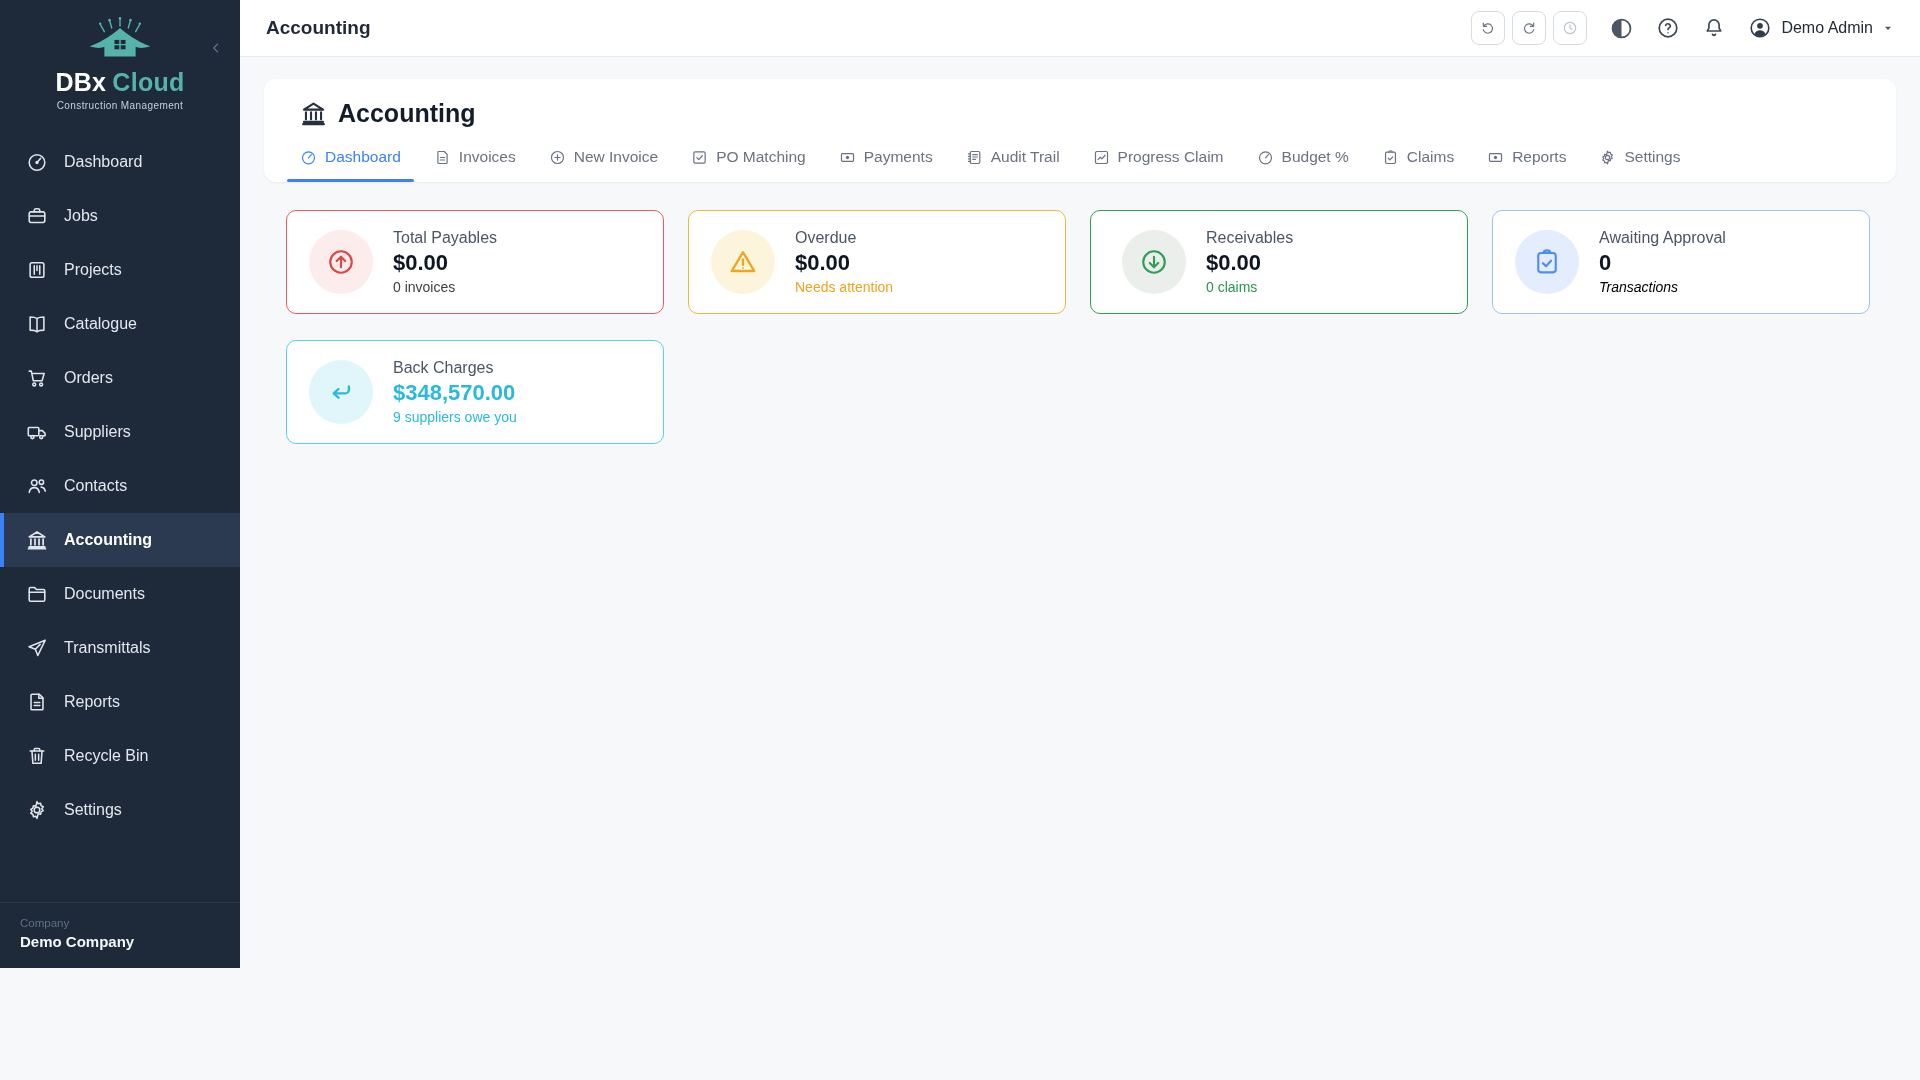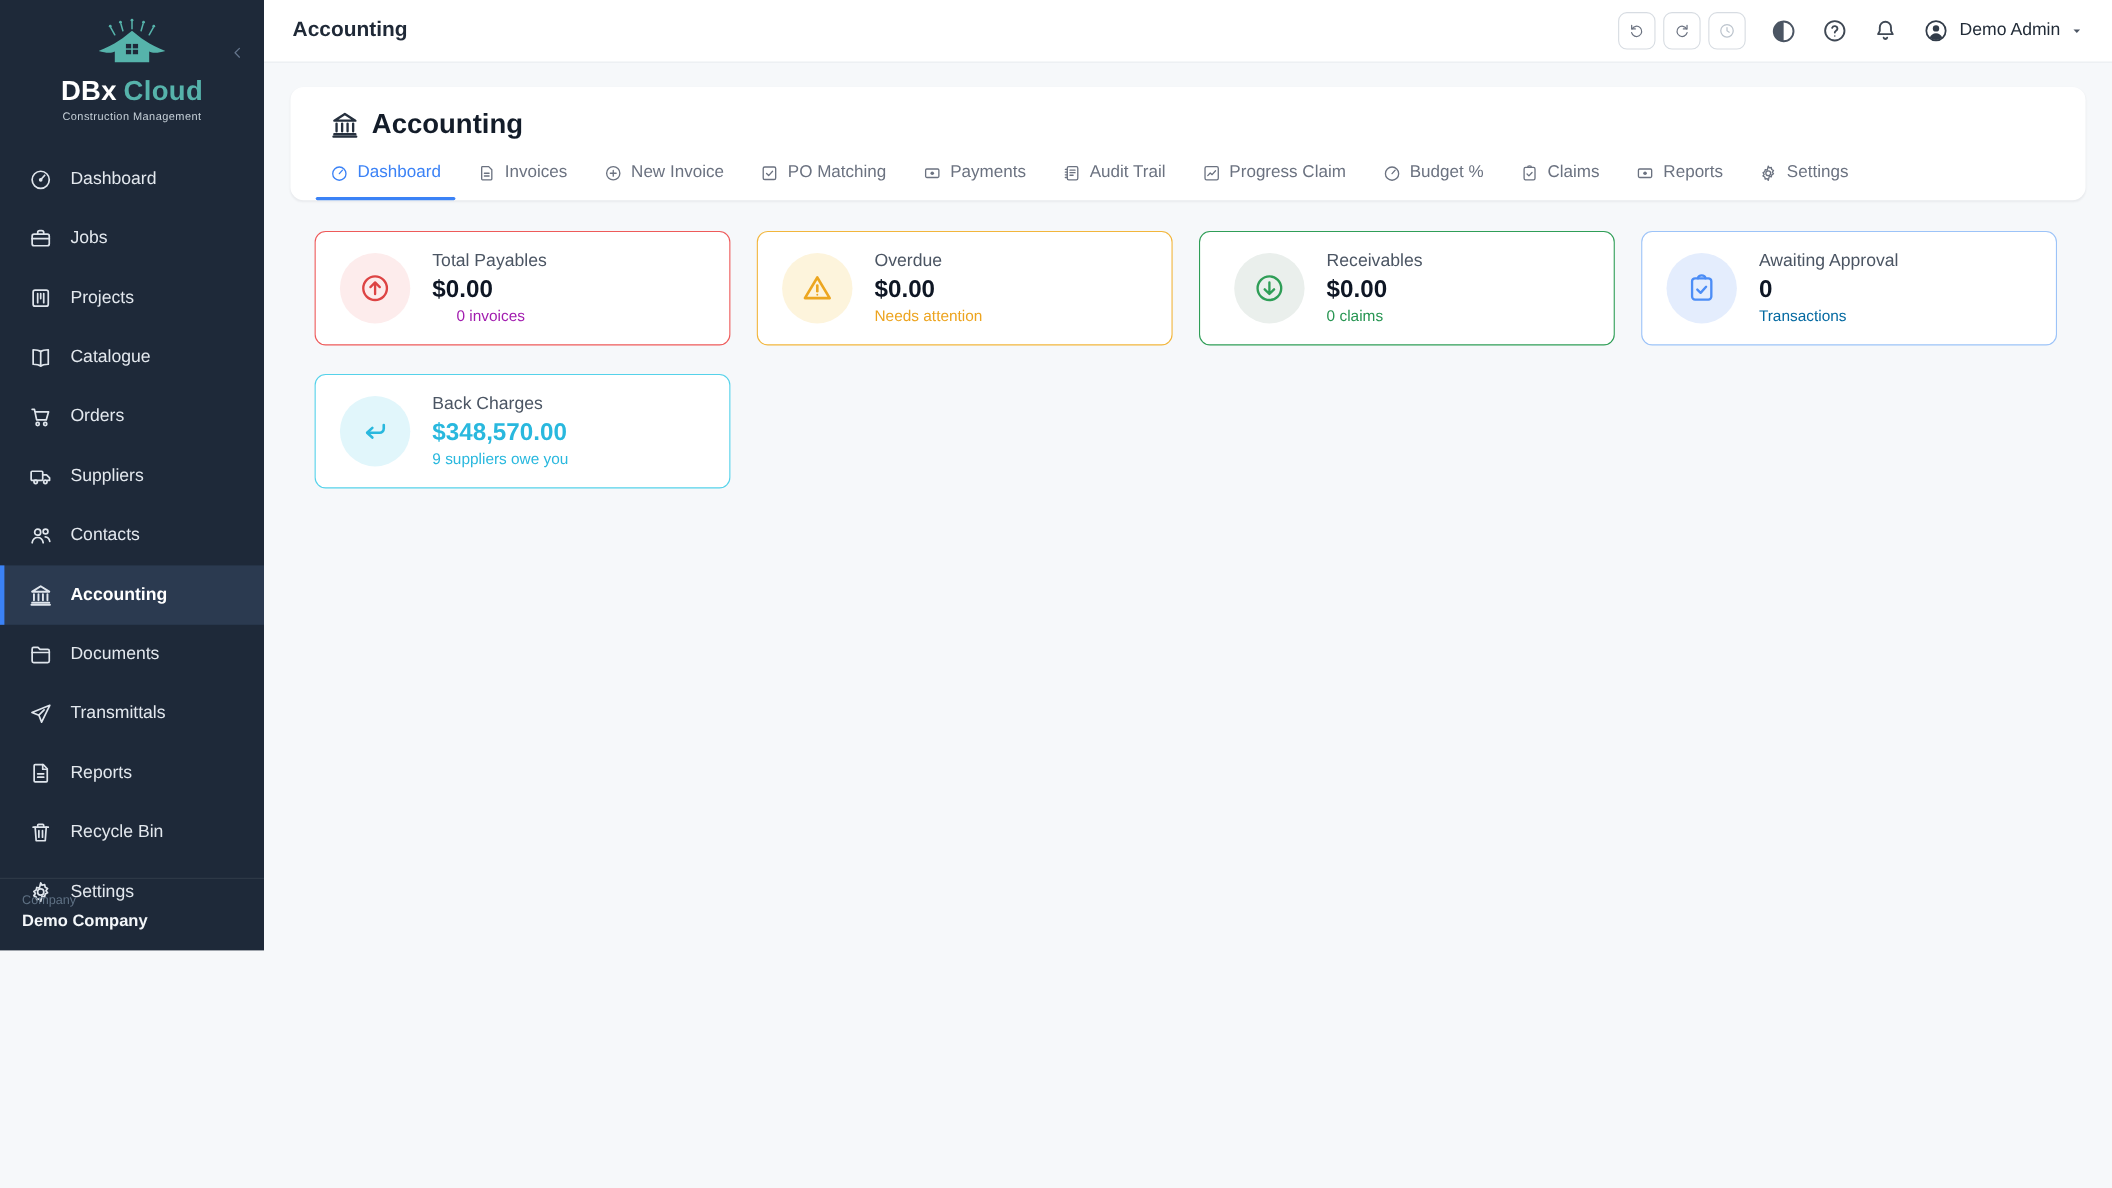--- a/index.html
+++ b/index.html
@@ -1,20 +1,20 @@
 <!DOCTYPE html>
 <html><head>
 <meta charset="utf-8">
 <style>
   * { margin:0; padding:0; box-sizing:border-box; }
   html,body { width:1920px; height:1080px; overflow:hidden; font-family:"Liberation Sans", sans-serif; background:#f6f8fa; }
   .app { display:flex; width:1920px; height:1080px; }
 
   
-  .sidebar { position:relative; width:240px; height:864px; background:#1e2939; color:#e7ebef; flex:0 0 240px; }
+  .sidebar { position:relative; width:240px; height:968px; background:#1e2939; color:#e7ebef; flex:0 0 240px; }
   .logo-wrap { padding:16px 10px 10px; text-align:center; }
   .brand-line { font-size:25px; font-weight:700; letter-spacing:.3px; margin-top:2px; }
   .brand-line .b1 { color:#ffffff; }
   .brand-line .b2 { color:#56b3ab; margin-left:6px; }
   .tagline { font-size:10px; color:#c6d0d8; letter-spacing:.4px; margin-top:3px;text-align:center; }
   .collapse-btn { position:absolute; top:36px; right:12px; background:none; border:none; color:#64748b; cursor:pointer; padding:4px; }
   .nav { margin-top:14px; }
   .nav-item { display:flex; align-items:center; gap:16px; height:54px; padding-left:26px; font-size:16px; color:#e3e8ee; cursor:pointer; position:relative; }
   .nav-item .nicon { width:22px; height:22px; display:flex; align-items:center; justify-content:center; color:#dfe5ec; }
   .nav-item.active { background:#2b3a50; font-weight:700; color:#ffffff; }
@@ -51,30 +51,30 @@
   
   .stats-grid { display:grid; grid-template-columns:repeat(4,378px); gap:26px 24px; margin:28px 22px 0; }
   .stat-card { background:#fff; border:1px solid #ccc; border-radius:10px; height:104px; display:flex; align-items:center; padding:0 22px; gap:20px; cursor:pointer; }
   .stat-icon { width:64px; height:64px; border-radius:50%; display:flex; align-items:center; justify-content:center; flex:0 0 64px; }
   .stat-title { font-size:16px; color:#4b5563; font-weight:500; margin-bottom:3px; }
   .stat-value { font-size:22px; font-weight:700; color:#0e1624; line-height:1.15; }
   .stat-sub { font-size:14px; margin-top:3px; }
 
   .theme-red   { border-color:#ee5a5a; }
   .theme-red .stat-icon   { background:#fdecec; color:#dd4444; }
-  .theme-red .stat-sub    { color:#a21caf;margin-left:22px; }
+  .theme-red .stat-sub    { color:#404040; }
   .theme-amber { border-color:#f2b63c; }
   .theme-amber .stat-icon { background:#fdf4dc; color:#eca620; }
   .theme-amber .stat-sub  { color:#eda41f; }
   .theme-green { border-color:#2f9e57;padding-left:31px; }
   .theme-green .stat-icon { background:#eaefec; color:#2f9e57; }
   .theme-green .stat-sub  { color:#279552; }
   .theme-blue  { border-color:#9cc3f8; }
   .theme-blue .stat-icon  { background:#e4edfd; color:#4c8df6; }
-  .theme-blue .stat-sub   { color:#0369a1; }
+  .theme-blue .stat-sub   { color:#000000;font-style:italic; }
   .theme-cyan  { border-color:#55d2ea; }
   .theme-cyan .stat-icon  { background:#e1f6fb; color:#29b8de; }
   .theme-cyan .stat-sub   { color:#29b8de; }
   .theme-cyan .stat-value { color:#29b8de; }
 
   svg.ic { fill:none; stroke:currentColor; stroke-width:1.7; stroke-linecap:round; stroke-linejoin:round; }
 </style>
 </head>
 <body>
 

